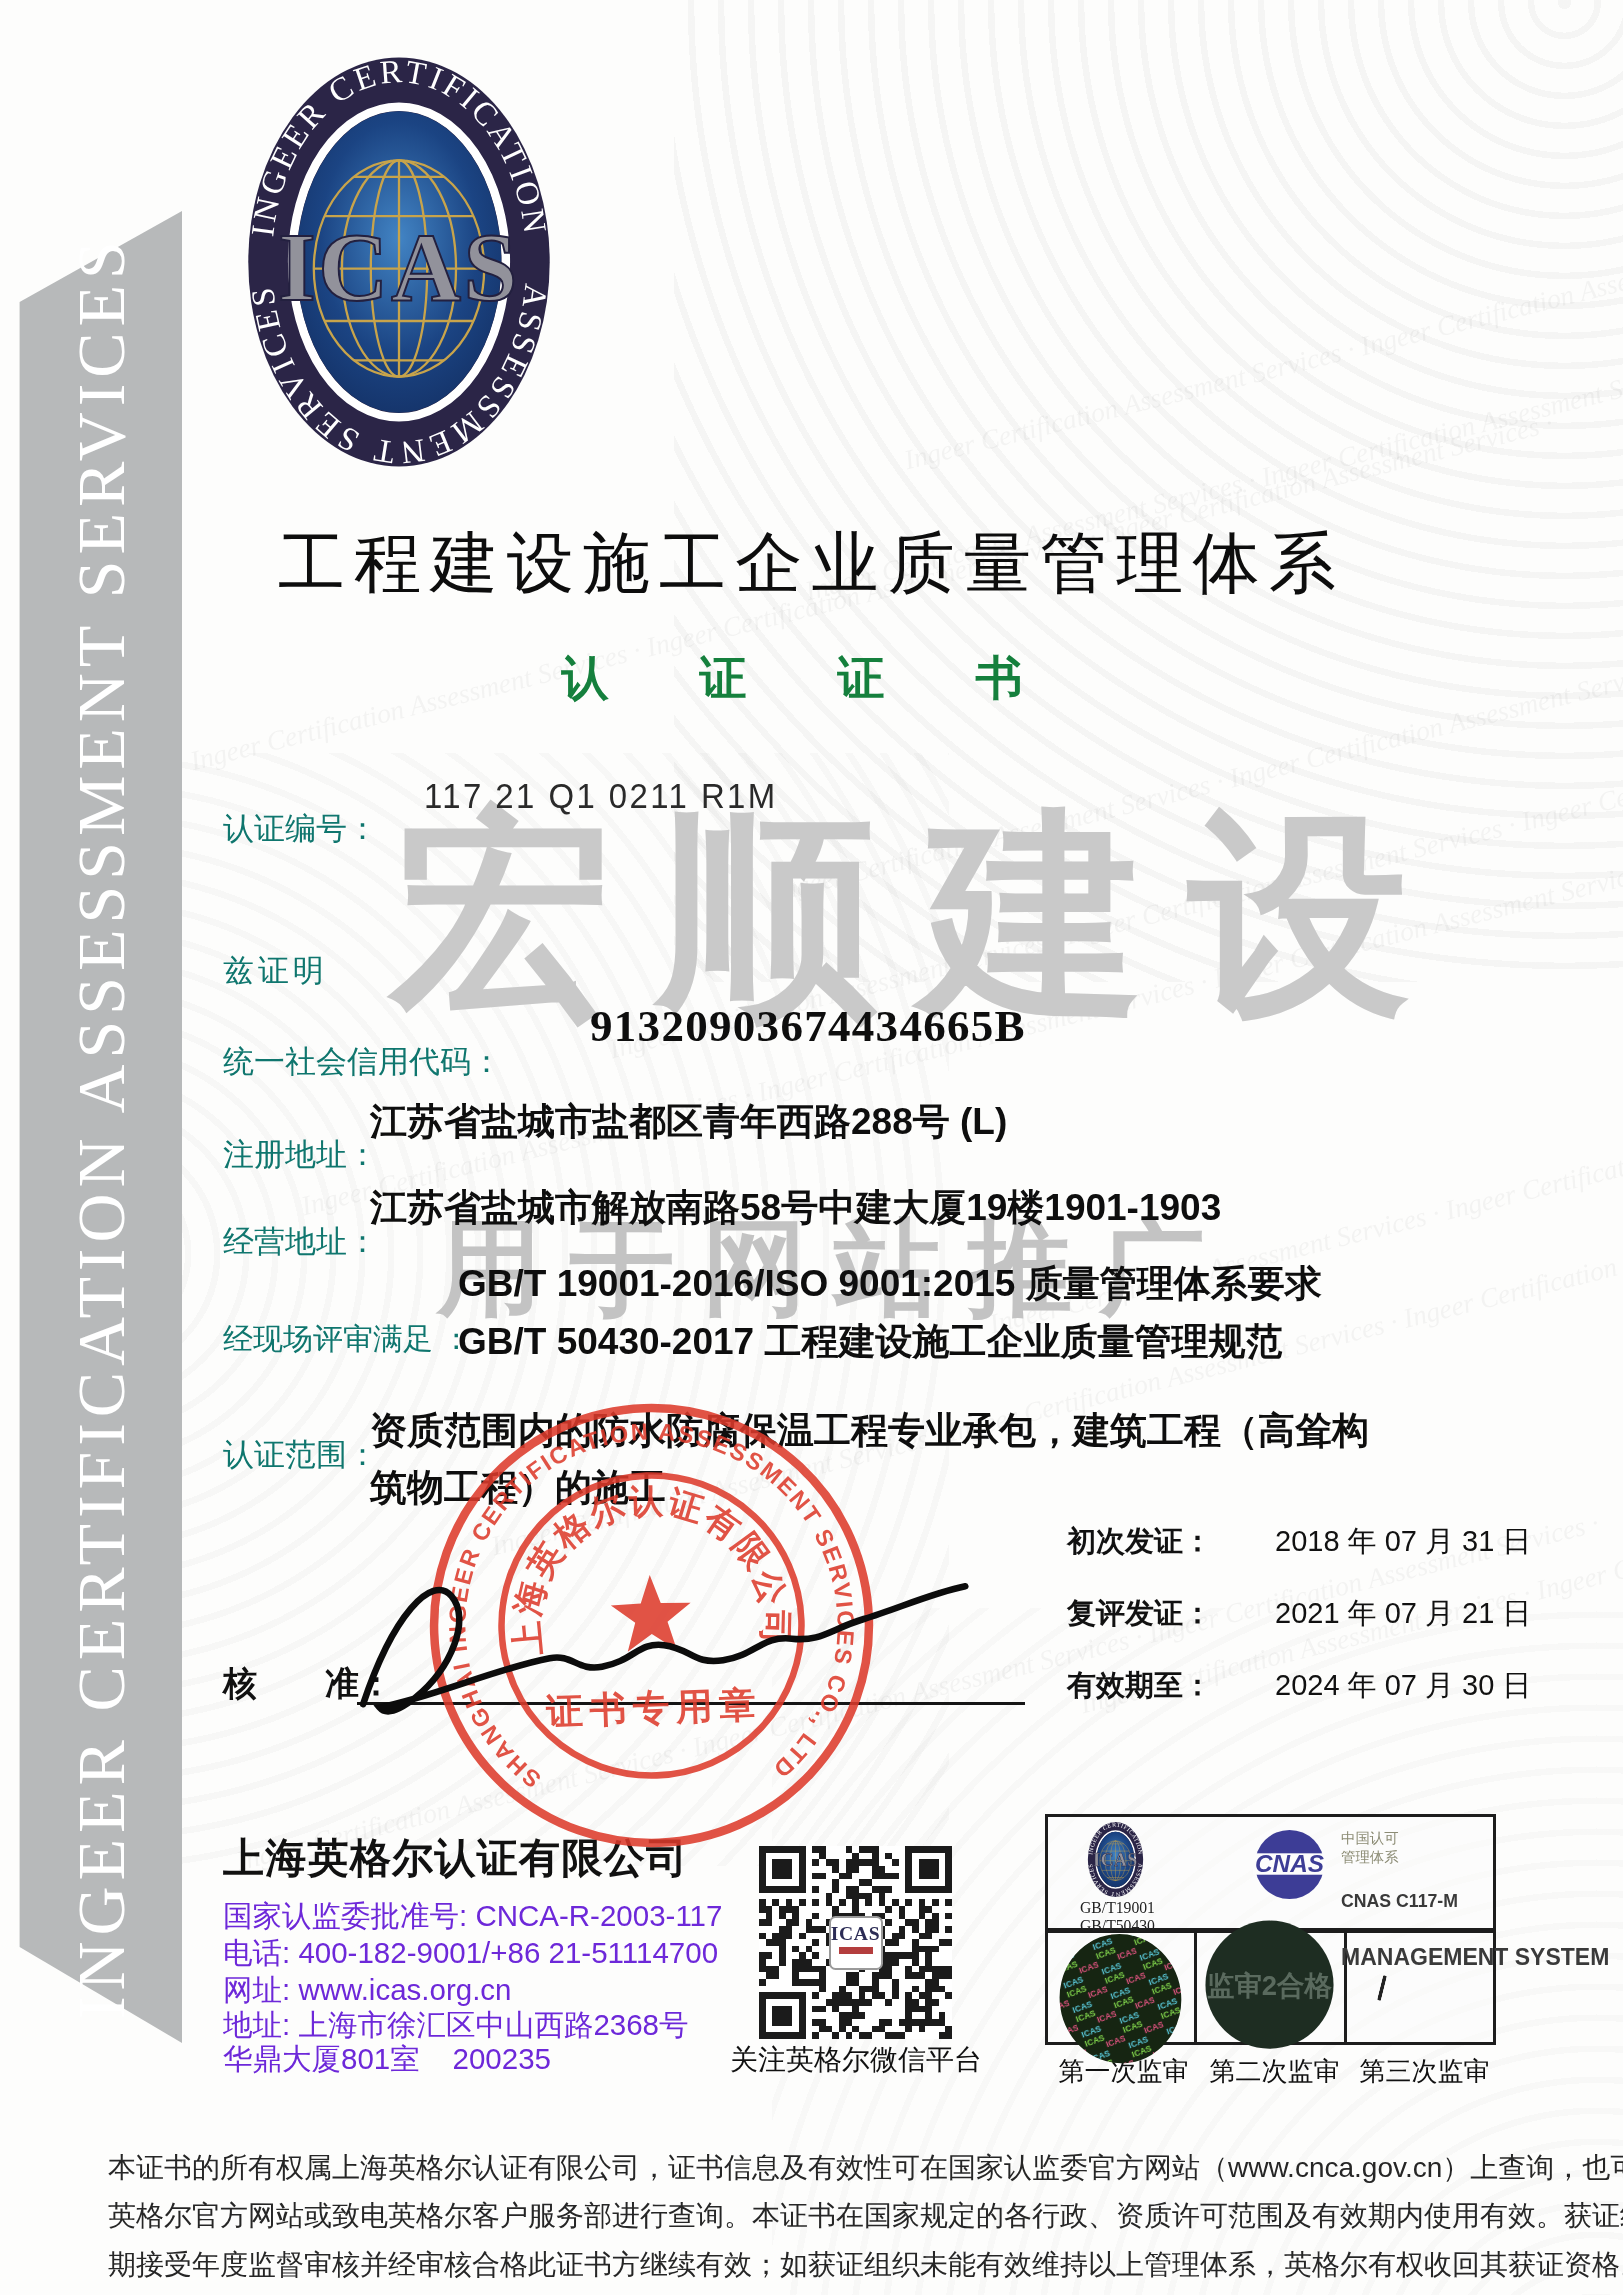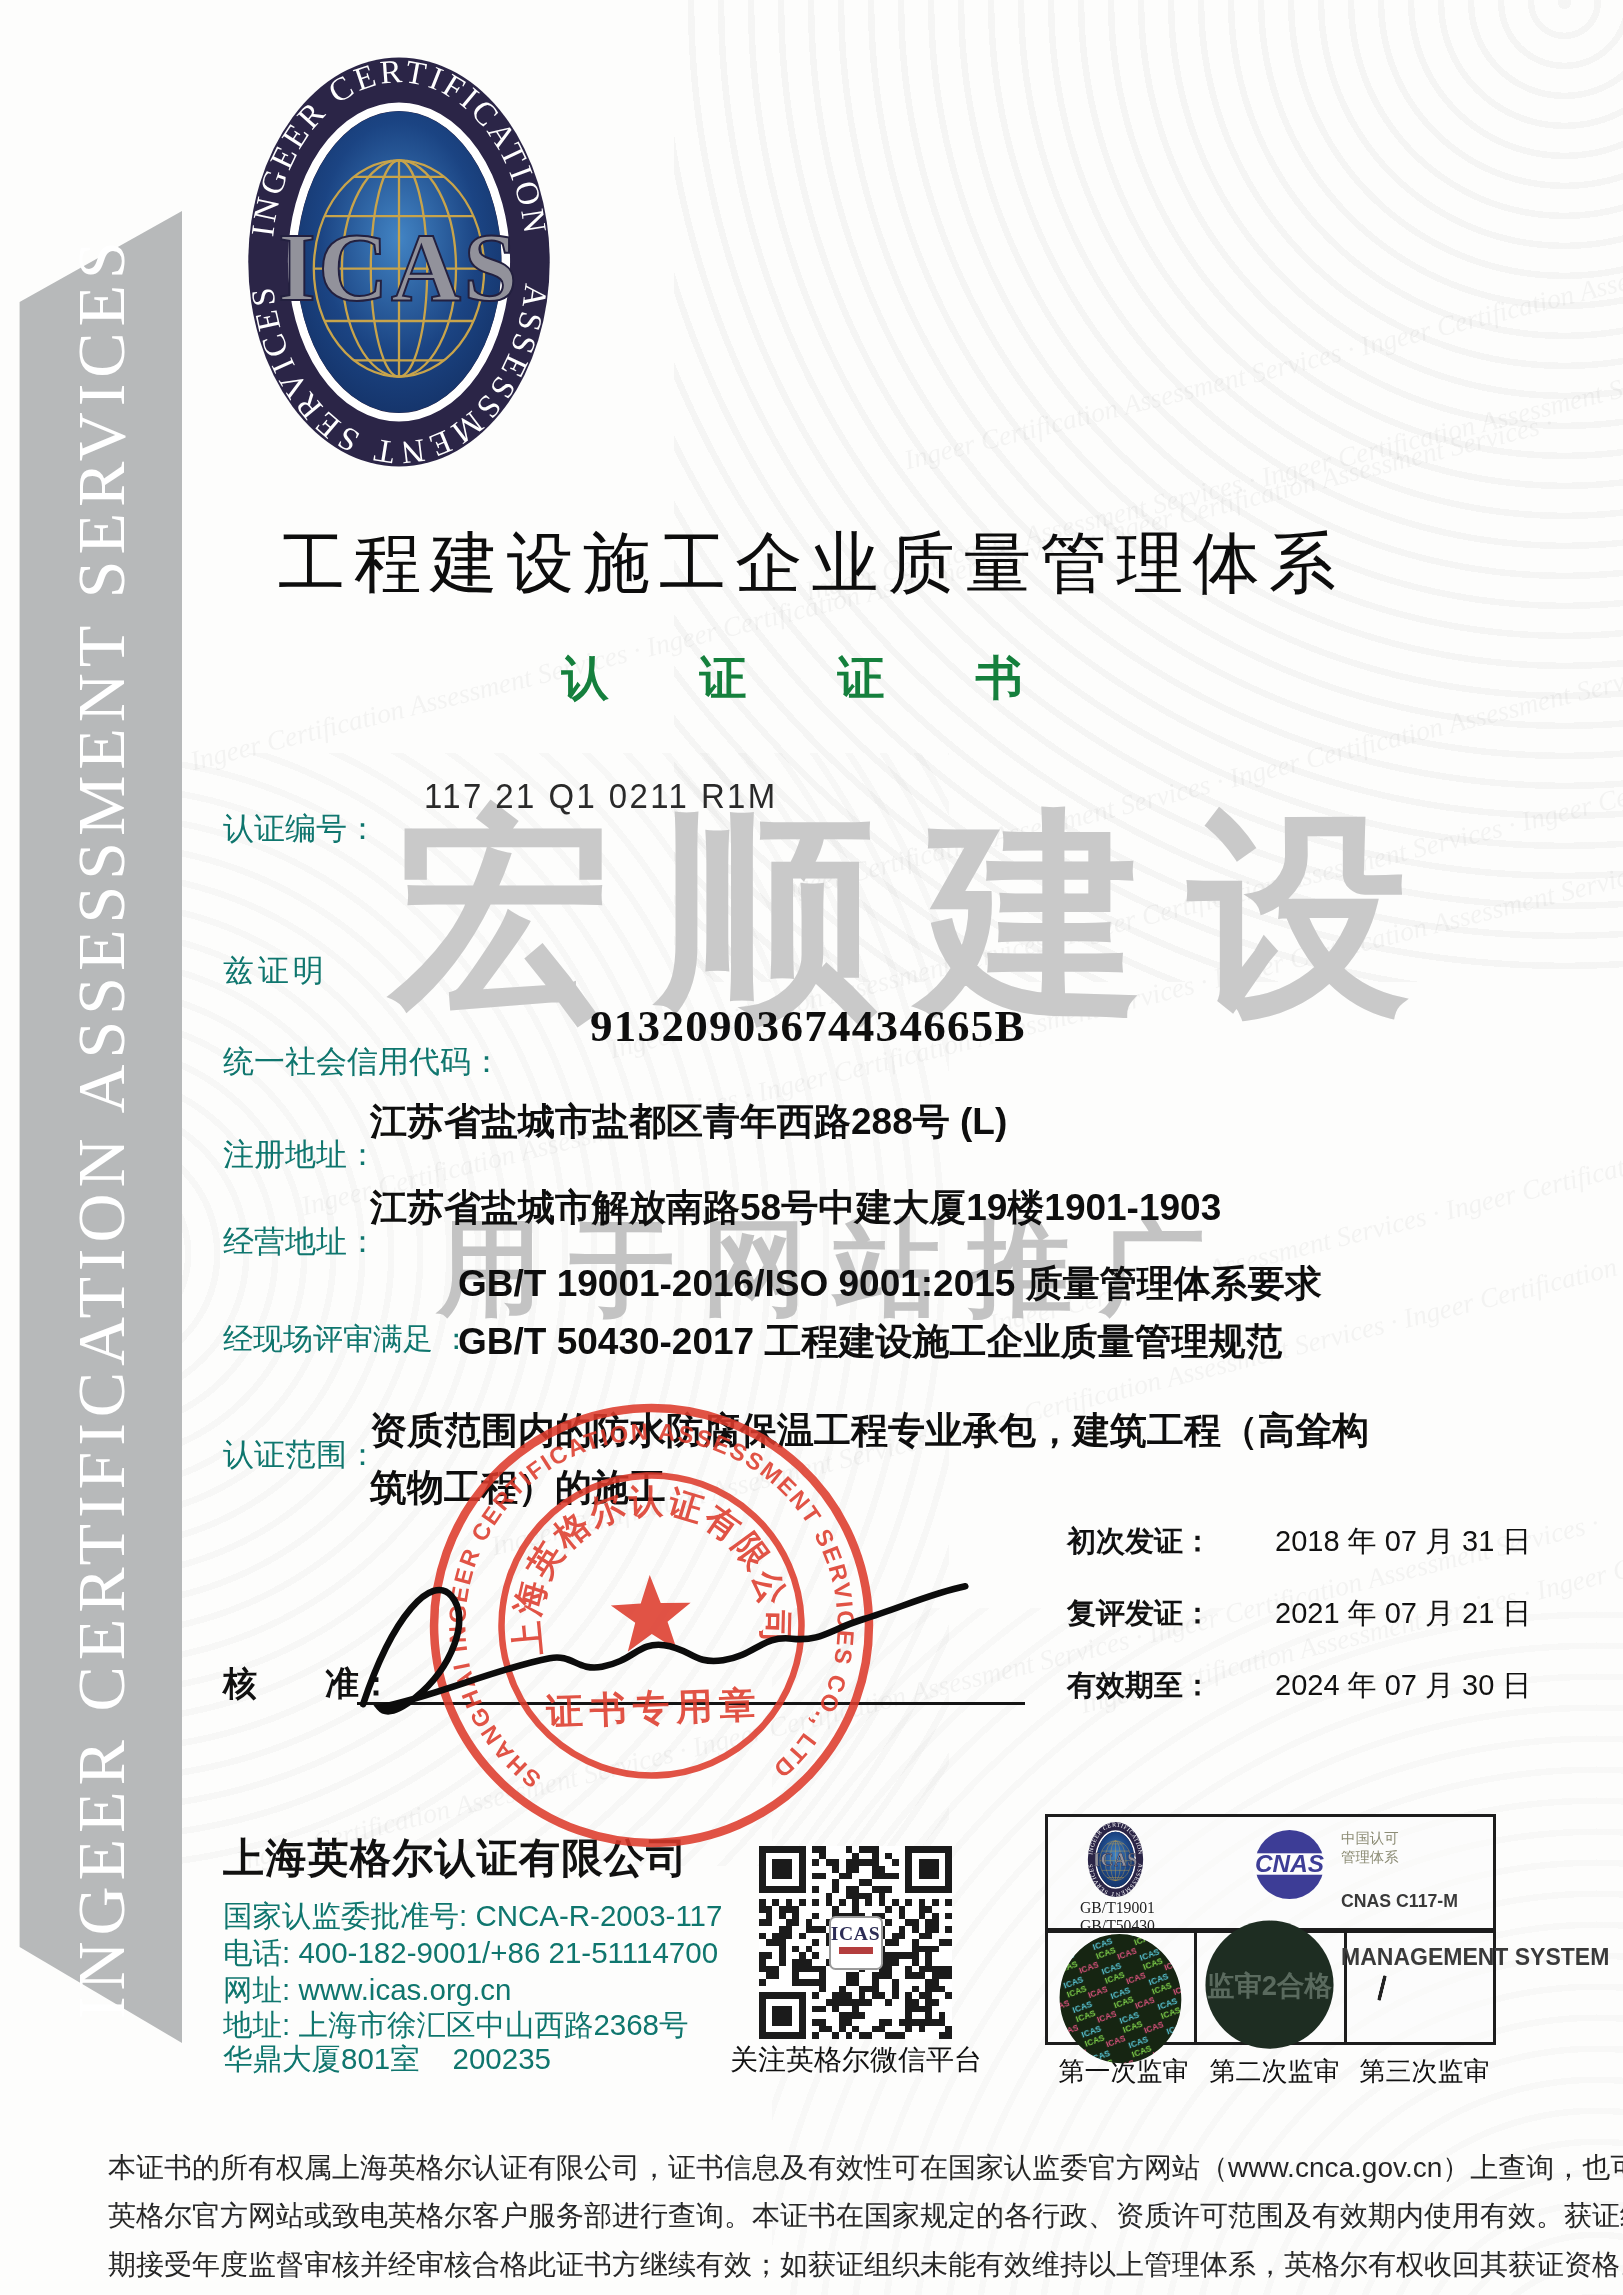--- a/index.html
+++ b/index.html
@@ -39,21 +39,21 @@
   .credit{font-family:"Liberation Serif",serif;font-size:45px;font-weight:700;letter-spacing:1.3px;}
   .addr{font-size:37px;font-weight:700;}
   .gbline{font-size:37px;font-weight:700;}
   .scopeline{font-size:37px;font-weight:700;margin-top:30px;}
   .date-lbl{z-index:3;font-size:29px;font-weight:600;white-space:nowrap;}
   .date-val{z-index:3;font-size:29px;font-weight:500;white-space:nowrap;}
   .approve{z-index:3;font-size:34px;font-weight:600;white-space:nowrap;}
   .sig-line{z-index:3;left:357px;top:1702px;width:668px;height:2.6px;background:#151515;}
   
   .f-company{z-index:3;left:223px;top:1831px;font-size:41px;font-weight:700;letter-spacing:1.3px;}
-  .f-line{z-index:3;left:223px;font-size:29.5px;font-weight:500;color:#0f766e;white-space:pre;}
+  .f-line{z-index:3;left:223px;font-size:29.5px;font-weight:500;color:#6d28d9;white-space:pre;}
   .qr-wrap{z-index:3;left:759px;top:1846px;width:193px;height:193px;}
   .qr-logo{position:absolute;left:50%;top:50%;transform:translate(-50%,-50%);width:50px;height:50px;
            background:#fff;border:2px solid #9a9a9a;border-radius:6.5px;text-align:center;}
   .qr-logo .ic{font-family:"Liberation Serif",serif;font-weight:700;font-size:19.6px;color:#2c2c55;
            margin-top:5.2px;letter-spacing:0.7px;}
   .qr-logo .bar{width:34px;height:6.5px;background:#b43e3e;margin:2.6px auto 0;}
   .qr-cap{z-index:3;left:702px;top:2041px;width:308px;text-align:center;font-size:28px;font-weight:500;}
   
   .accbox{z-index:3;border:3.3px solid #1d1d1d;background:rgba(252,252,252,.55);}
   .box1{left:1045px;top:1814px;width:445px;height:111px;}

